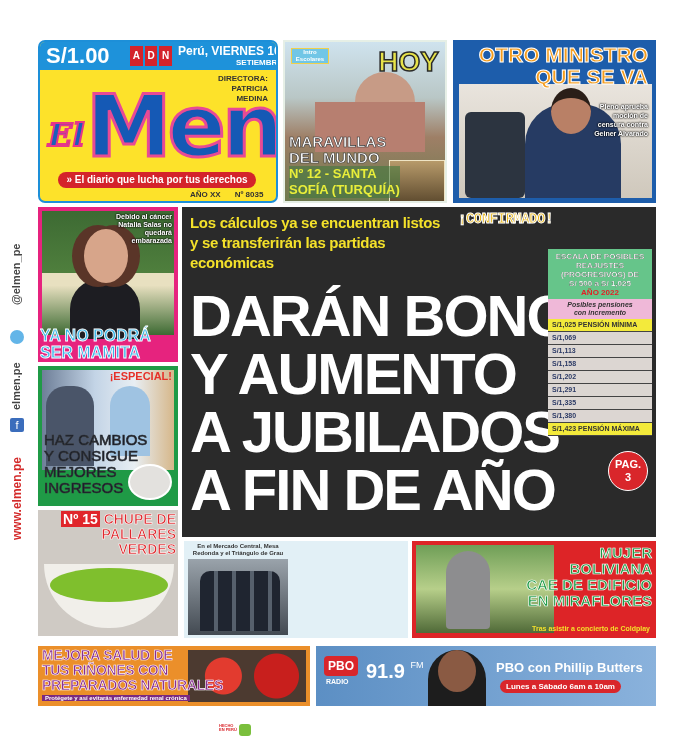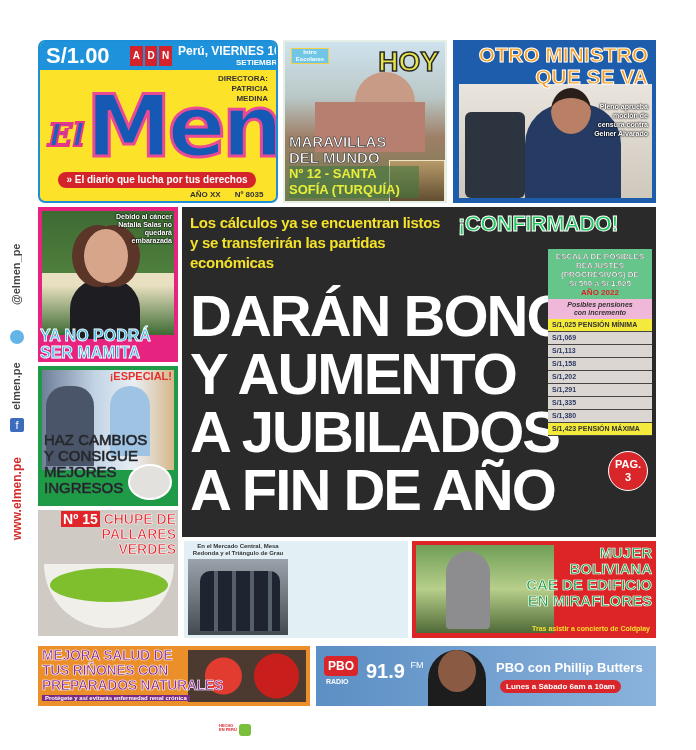--- a/index.html
+++ b/index.html
@@ -31,21 +31,21 @@
   .mast-foot { left: 150px; top: 148px; font-size: 8px; font-weight: bold; color: #333; white-space: nowrap; }
   .mast-foot b { margin-left: 14px; }
 
   
   .marav { left: 283px; top: 40px; width: 164px; height: 163px; background: linear-gradient(180deg,#cfe3ee 0%,#b9c7c6 35%,#9e7f66 60%,#6f7a4e 100%); border: 2px solid #e6efe6; overflow: hidden; }
   .marav .dome { position: absolute; left: 70px; top: 30px; width: 60px; height: 40px; border-radius: 60px 60px 0 0; background: #c79b86; }
   .marav .mosque { position: absolute; left: 30px; top: 60px; width: 110px; height: 50px; background: #b77f70; }
   .hoy { right: 6px; top: 4px; font-size: 28px; font-weight: bold; color: #e7e34a; -webkit-text-stroke: 1.5px #2a2a2a; }
   .badge-intro { left: 6px; top: 6px; width: 38px; height: 16px; background: #71c6e6; border: 1px solid #f0d04a; font-size: 6px; font-weight: bold; color: #fff; text-align: center; line-height: 7px; }
   .marav-t1 { left: 4px; top: 92px; font-size: 15px; font-weight: bold; color: #fff; -webkit-text-stroke: 0.6px #333; line-height: 16px; }
-  .marav-t2 { left: 4px; top: 124px; font-size: 13px; font-weight: bold; color: #e9ee3a; line-height: 16px; background: rgba(60,120,60,0.55); padding-right: 19px; }
+  .marav-t2 { left: 4px; top: 124px; font-size: 13px; font-weight: bold; color: #e9ee3a; line-height: 16px; background: rgba(60,120,60,0.55); padding-right: 0; }
   .marav-inset { right: 0; top: 118px; width: 56px; height: 44px; background: linear-gradient(180deg,#b79a6a,#5d4a2e); border: 1px solid #efe4c4; }
 
   
   .minis { left: 453px; top: 40px; width: 203px; height: 163px; background: #1d5dab; border: 2px solid #1d5dab; overflow: hidden; }
   .minis-photo { left: 4px; top: 42px; width: 193px; height: 114px; background: linear-gradient(180deg,#e9e4dd,#cfc8bc); }
   .minis-chair { left: 10px; top: 70px; width: 60px; height: 86px; background: #2c3440; border-radius: 6px; }
   .minis-man { left: 70px; top: 62px; width: 96px; height: 94px; background: #263b63; border-radius: 40px 40px 0 0; }
   .minis-head { left: 96px; top: 46px; width: 40px; height: 46px; background: #b98066; border-radius: 50%; border-top: 10px solid #2a1e18; }
   .minis-title { left: 0; top: 2px; width: 100%; text-align: right; padding-right: 6px; font-size: 21px; font-weight: bold; color: #f49c1d; -webkit-text-stroke: 1px #ffffff; line-height: 22px; }
   .minis-cap { right: 6px; top: 60px; width: 60px; text-align: right; font-size: 7px; font-weight: bold; color: #fff; line-height: 9px; text-shadow: 0 0 2px #000, 0 0 2px #000; }
@@ -70,21 +70,21 @@
   
   .chupe { left: 38px; top: 510px; width: 140px; height: 126px; background: #cfcac4; overflow: hidden; }
   .chupe-bowl { left: 6px; top: 54px; width: 130px; height: 64px; background: #f1efea; border-radius: 0 0 70px 70px; }
   .chupe-soup { left: 12px; top: 58px; width: 118px; height: 34px; background: #7fbf2d; border-radius: 50%; }
   .chupe-title { left: 4px; top: 2px; width: 134px; text-align: right; font-size: 14px; font-weight: bold; color: #e0262b; -webkit-text-stroke: 0.6px #fff; line-height: 15px; }
   .chupe-num { background: #e0262b; color: #fff; -webkit-text-stroke: 0; padding: 0 2px; }
 
   
   .main { left: 182px; top: 207px; width: 474px; height: 330px; background: #2a2a2a; }
   .kicker { left: 8px; top: 6px; width: 260px; font-size: 15px; font-weight: bold; color: #f4e12a; line-height: 20px; letter-spacing: -0.3px; }
-  .confirm { left: 276px; top: 4px; font-size: 22px; font-weight: bold; color: #22c55e; -webkit-text-stroke: 1px #fff; letter-spacing: -0.5px; }
+  .confirm { left: 276px; top: 4px; font-size: 14px; font-weight: bold; color: #eab308; -webkit-text-stroke: 1px #fff; letter-spacing: -0.5px; font-family: Liberation Mono, monospace; }
   .head { left: 8px; top: 80px; font-size: 58px; font-weight: bold; color: #ffffff; line-height: 58px; letter-spacing: -2px; }
   .pag { left: 426px; top: 244px; width: 40px; height: 40px; border-radius: 50%; background: #d9262b; color: #fff; font-size: 11px; font-weight: bold; text-align: center; line-height: 13px; padding-top: 6px; border: 1px solid #fff; }
 
   
   .scale { left: 366px; top: 42px; width: 104px; }
   .scale-head { background: #66c58a; padding: 3px 2px 2px; text-align: center; font-size: 8px; font-weight: bold; color: #fff; line-height: 9px; -webkit-text-stroke: 0.2px #333; }
   .scale-head .yr { color: #e31f25; -webkit-text-stroke: 0; }
   .scale-sub { background: #efb8d8; text-align: center; font-size: 7px; font-style: italic; font-weight: bold; color: #333; line-height: 8px; padding: 2px 0; }
   .scale-row { height: 13px; border-bottom: 1px solid #444; font-size: 7px; font-weight: bold; color: #2d3b66; line-height: 12px; padding-left: 4px; background: #dcd6d2; }
   .scale-row.hl { background: #f3ea3b; color: #333; }

